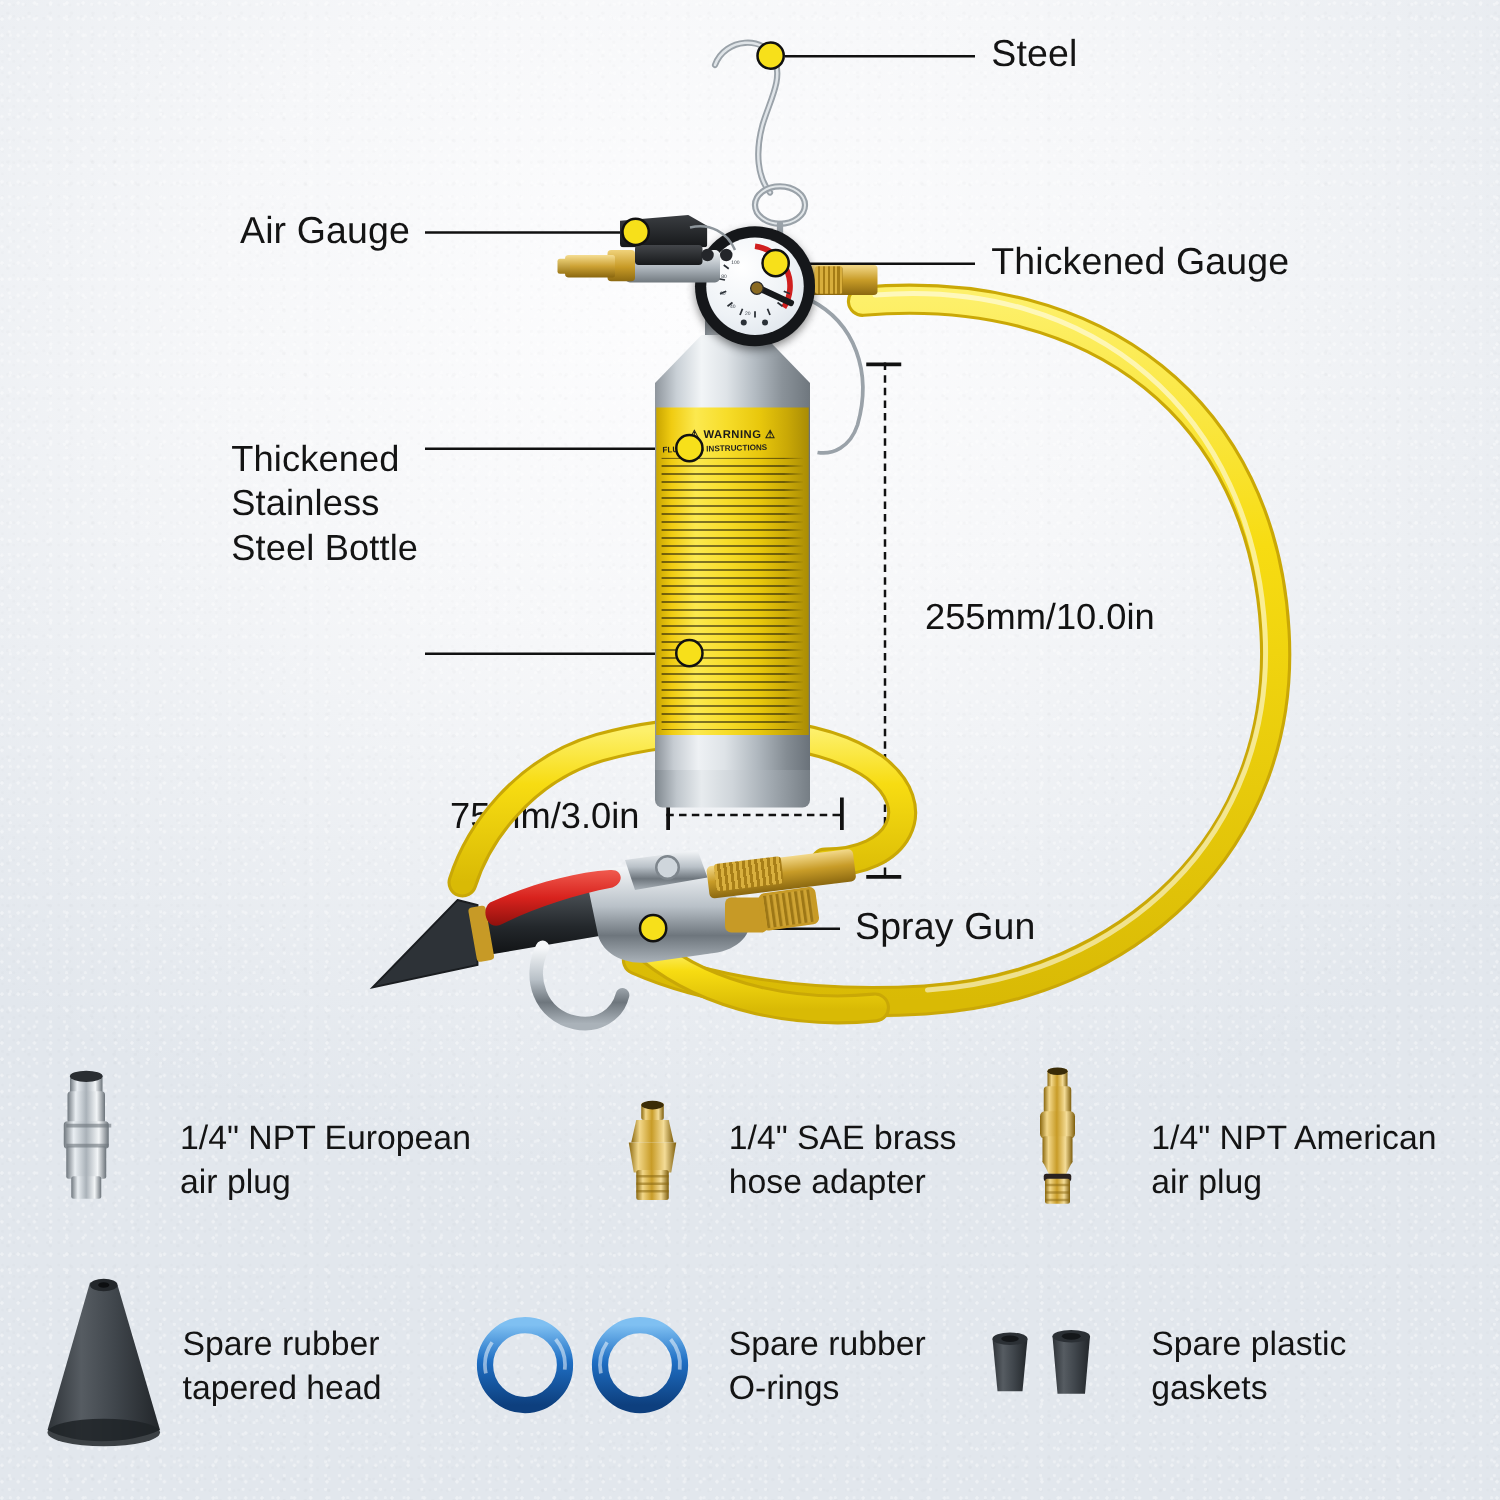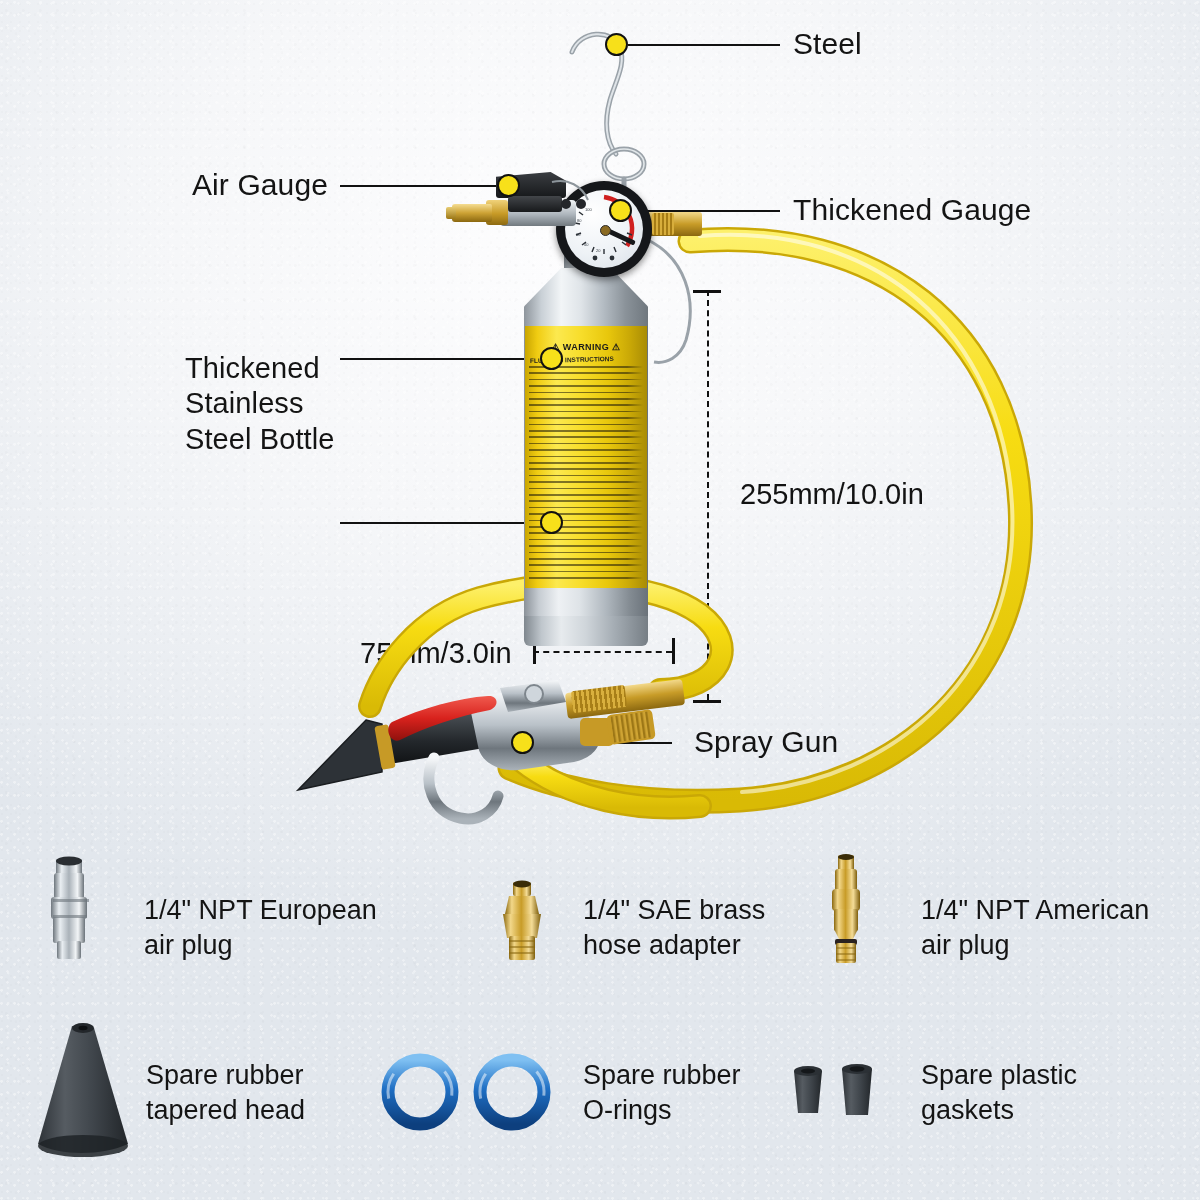--- a/index.html
+++ b/index.html
@@ -374,21 +374,21 @@
   <div class="dot" style="left:540px; top:347px;"></div>
   <div class="lbl" style="left:185px; top:307px;margin-top:44px;">Thickened
 Stainless
 Steel Bottle</div>
 
   <div class="leader" style="left:340px; top:522px; width:205px;"></div>
   <div class="dot" style="left:540px; top:511px;"></div>
 
   <div class="leader" style="left:534px; top:742px; width:138px;"></div>
   <div class="dot" style="left:511px; top:731px;"></div>
-  <div class="lbl big" style="left:684px; top:724px;margin-left:10px;">Spray Gun</div>
+  <div class="lbl big" style="left:684px; top:724px;">Spray Gun</div>
 
   <svg class="acc" style="left:40px; top:855px; width:58px; height:110px;" viewBox="0 0 58 110">
     <defs>
       <linearGradient id="chr2" x1="0" y1="0" x2="1" y2="0">
         <stop offset="0%" stop-color="#6f777e"></stop>
         <stop offset="22%" stop-color="#e9eef2"></stop>
         <stop offset="50%" stop-color="#aab2b9"></stop>
         <stop offset="78%" stop-color="#f2f5f7"></stop>
         <stop offset="100%" stop-color="#6b737a"></stop>
       </linearGradient>

